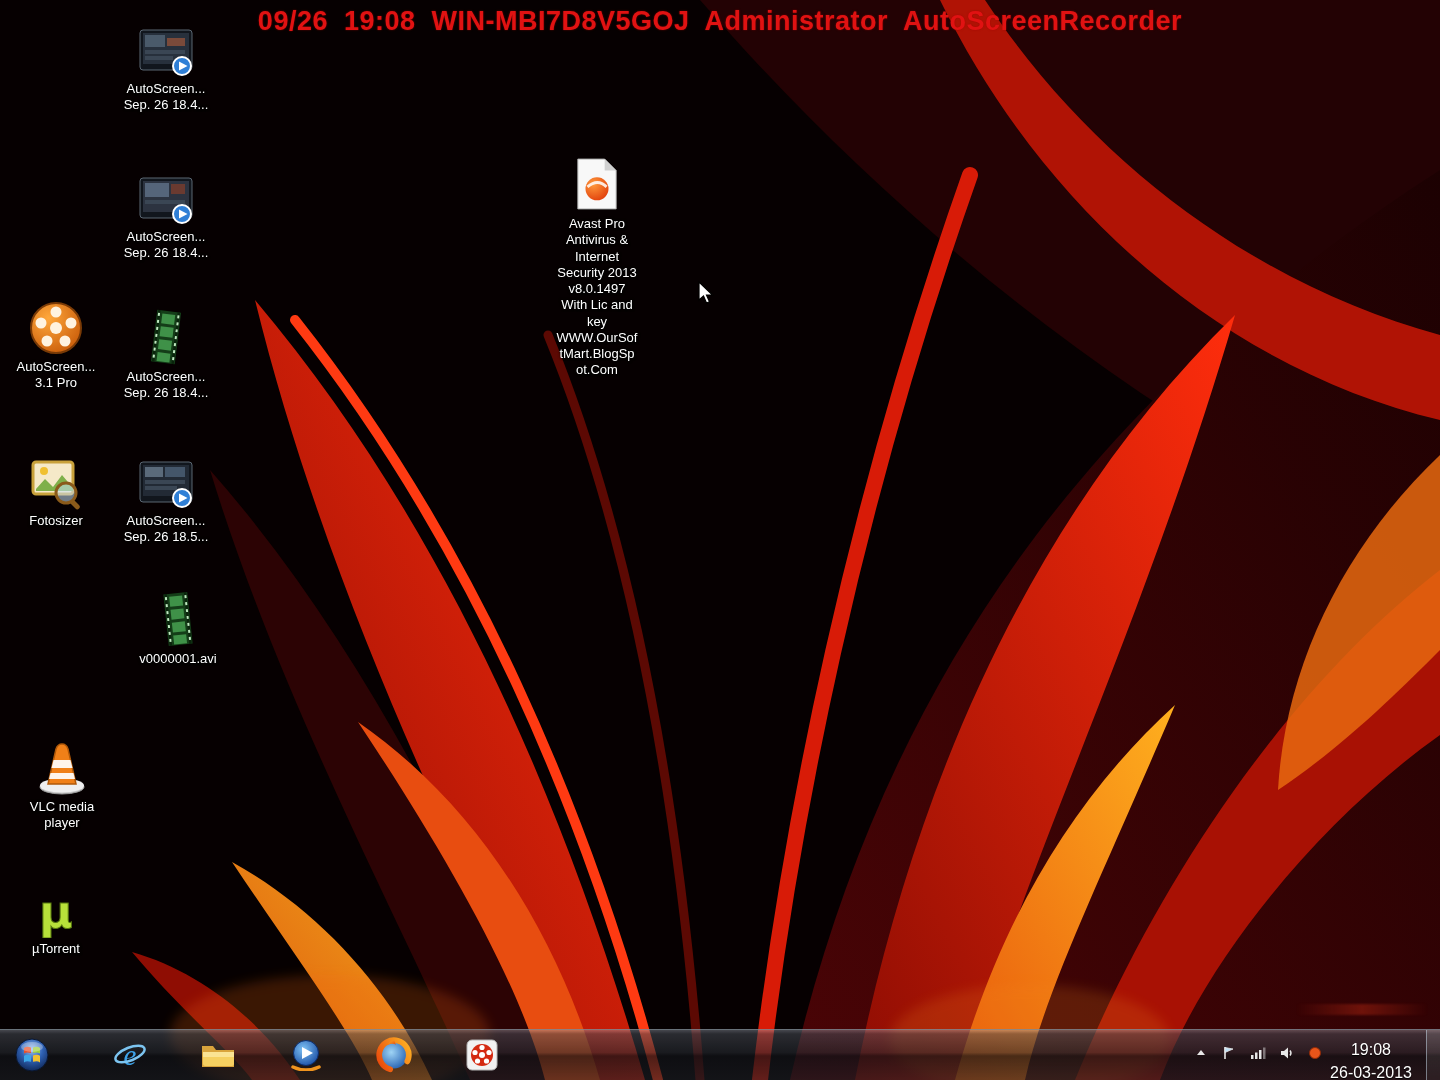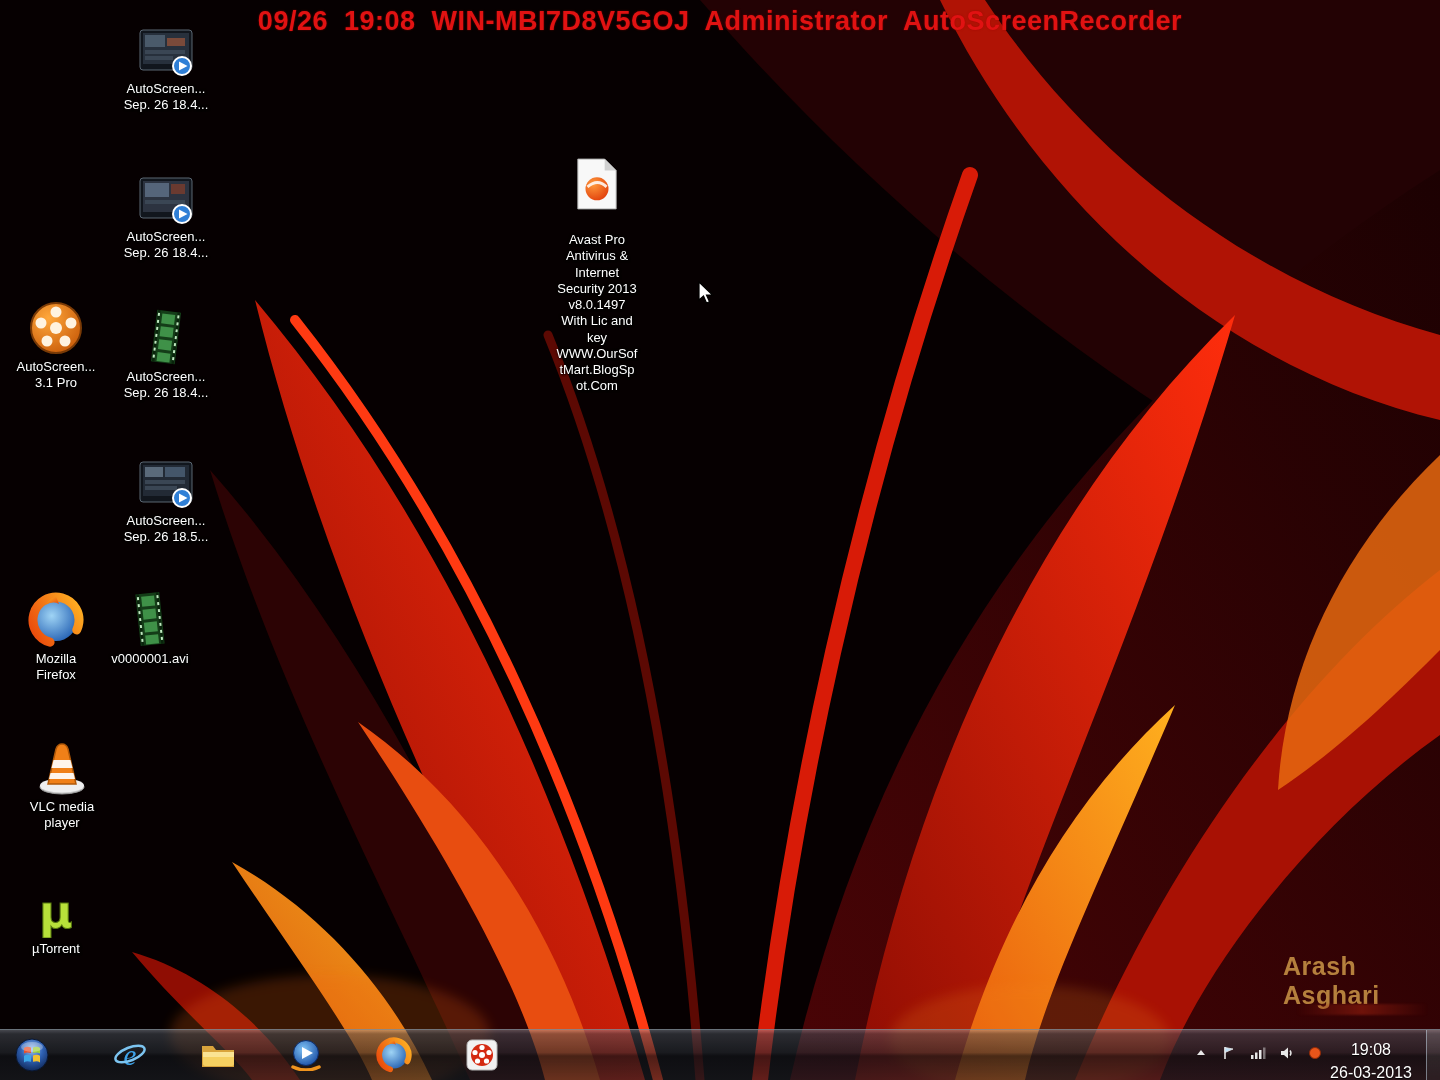--- a/index.html
+++ b/index.html
@@ -6,21 +6,21 @@
   .stage{position:relative;width:1440px;height:1080px;overflow:hidden;background:#000;
          font-family:"Liberation Sans",sans-serif;}
   .wallpaper{position:absolute;inset:0;}
   .caption{position:absolute;top:6px;left:0;width:100%;text-align:center;
            font-weight:bold;font-size:27px;letter-spacing:.5px;color:#e01212;
            white-space:pre;text-shadow:0 0 2px rgba(160,0,0,.7);}
   .dicon{position:absolute;width:100px;display:flex;flex-direction:column;align-items:center;gap:3px;}
   .ico{height:58px;display:flex;align-items:flex-end;justify-content:center;}
   .lbl{color:#fff;font-size:13px;line-height:1.25;text-align:center;white-space:pre-line;
        text-shadow:1px 1px 2px #000,0 0 3px #000;}
-  .avast{position:absolute;left:537px;top:154px;width:120px;display:flex;flex-direction:column;align-items:center;gap:20px;}
+  .avast{position:absolute;left:537px;top:154px;width:120px;display:flex;flex-direction:column;align-items:center;gap:4px;}
   .cursor{position:absolute;left:697px;top:281px;}
   .signature{position:absolute;left:1283px;top:952px;font-size:25px;font-weight:600;
              color:#b5803d;letter-spacing:.5px;}
   .sig-sub{position:absolute;left:1296px;top:1004px;width:132px;height:11px;
            background:linear-gradient(90deg,rgba(140,25,12,0),rgba(150,30,15,.6),rgba(140,25,12,0));
            filter:blur(1px);border-radius:4px;}
   .taskbar{position:absolute;left:0;right:0;bottom:0;height:50px;
            background:linear-gradient(180deg,rgba(150,160,172,.45) 0%,rgba(70,78,88,.55) 8%,
                       rgba(38,43,50,.62) 45%,rgba(16,19,24,.74) 52%,rgba(28,32,38,.62) 100%);
            border-top:1px solid rgba(190,205,220,.5);}
@@ -96,42 +96,33 @@
           <circle cx="43" cy="23" r="5.5" fill="#fff3e0"></circle>
         <circle cx="37" cy="41" r="5.5" fill="#fff3e0"></circle>
           <circle cx="19" cy="41" r="5.5" fill="#fff3e0"></circle>
         <circle cx="13" cy="23" r="5.5" fill="#fff3e0"></circle>
       </svg>
     </span>
     <span class="lbl">AutoScreen...
 3.1 Pro</span>
   </div>
 
-
-  <div class="dicon" style="left:6px;top:590px">
-    <span class="ico">
-      <svg width="56" height="56" viewBox="0 0 56 56">
-        <defs>
-          <radialGradient id="gFfG" cx="40%" cy="40%" r="70%">
-            <stop offset="0" stop-color="#9fd4f5"></stop>
-              <stop offset="1" stop-color="#1e5bb0"></stop>
-            </radialGradient>
-          <linearGradient id="gFox" x1="0" y1="0" x2="1" y2="1">
-            <stop offset="0" stop-color="#ffb524"></stop>
-              <stop offset="1" stop-color="#e8420a"></stop>
-            </linearGradient>
-        </defs>
-        <circle cx="28" cy="28" r="21" fill="url(#gFfG)"></circle>
-        <circle cx="28" cy="28" r="23" fill="none" stroke="url(#gFox)" stroke-width="9" stroke-dasharray="112 33" stroke-linecap="round" transform="rotate(105 28 28)"></circle>
-        <path d="M28,5 c-5,1 -8,4 -10,8 5,-3 9,-3 13,-1 -1,-3 -2,-5 -3,-7 Z" fill="url(#gFox)"></path>
-      </svg>
-    </span>
-    <span class="lbl">Mozilla
-Firefox</span>
-  </div>
+  <div class="dicon" style="left:6px;top:452px">
+    <span class="ico">
+      <svg width="54" height="54" viewBox="0 0 54 54">
+        <rect x="4" y="6" width="40" height="32" rx="3" fill="#f5e9c8" stroke="#c9a23c" stroke-width="3"></rect>
+        <path d="M7,33 l9,-10 8,8 9,-12 11,13 v3 H7 Z" fill="#7fb04a"></path>
+        <circle cx="15" cy="15" r="4" fill="#f0c030"></circle>
+        <circle cx="37" cy="37" r="10" fill="rgba(200,225,245,.55)" stroke="#8a5a1a" stroke-width="3"></circle>
+        <rect x="44" y="43" width="11" height="5" rx="2.5" transform="rotate(45 44 43)" fill="#8a5a1a"></rect>
+      </svg>
+    </span>
+    <span class="lbl">Fotosizer</span>
+  </div>
+
 
   <div class="dicon" style="left:12px;top:738px">
     <span class="ico">
       <svg width="52" height="56" viewBox="0 0 52 56">
         <ellipse cx="26" cy="47" rx="22" ry="7" fill="#c9c9c9" stroke="#9a9a9a"></ellipse>
         <ellipse cx="26" cy="45.5" rx="22" ry="7" fill="#efefef"></ellipse>
         <path d="M26,4 C23,4 21,6 20,9 L12,44 h28 L32,9 C31,6 29,4 26,4 Z" fill="#f08018" stroke="#b05808" stroke-width="1.5"></path>
         <path d="M17.5,20 h17 l2,8 h-21 Z" fill="#fff" opacity="0.92"></path>
         <path d="M14.5,33 h23 l1.5,6 h-26 Z" fill="#fff" opacity="0.92"></path>
       </svg>
@@ -226,21 +217,21 @@
         <rect x="7" y="22" width="40" height="4" fill="#3a4654"></rect>
         <rect x="7" y="28" width="32" height="4" fill="#3a4654"></rect>
         <circle cx="44" cy="40" r="9" fill="#2f7fd6" stroke="#fff" stroke-width="2"></circle>
         <path d="M41,35.5 L49.5,40 L41,44.5 Z" fill="#fff"></path>
       </svg>
     </span>
     <span class="lbl">AutoScreen...
 Sep. 26 18.5...</span>
   </div>
 
-  <div class="dicon" style="left:100px;top:590px">
+  <div class="dicon" style="left:128px;top:590px">
     <span class="ico">
       <svg width="48" height="58" viewBox="0 0 48 58">
         <g transform="rotate(-6 24 29)">
           <rect x="12" y="3" width="24" height="52" fill="#143d18"></rect>
           <rect x="13" y="3" width="2.4" height="52" fill="#0a240c"></rect>
           <rect x="32.6" y="3" width="2.4" height="52" fill="#0a240c"></rect>
           <g fill="#bfe9c0">
             <rect x="13.2" y="6" width="2" height="3"></rect>
               <rect x="13.2" y="13" width="2" height="3"></rect>
             <rect x="13.2" y="20" width="2" height="3"></rect>
@@ -292,21 +283,20 @@
 tMart.BlogSp
 ot.Com</span>
   </div>
 
   <span class="cursor">
     <svg width="22" height="24" viewBox="0 0 22 24">
       <path d="M2,1 L2,19 L6.5,15 L9.5,22 L12.5,20.7 L9.5,14 L15.5,14 Z" fill="#fff" stroke="#000" stroke-width="1.2"></path>
     </svg>
   </span>
 
-  <div class="signature">Arash Asghari</div>
   <div class="sig-sub"></div>
 
   <div class="taskbar">
 
     <span class="orb">
       <svg width="36" height="36" viewBox="0 0 36 36">
         <defs>
             <radialGradient id="gOrb" cx="50%" cy="32%" r="75%">
           <stop offset="0" stop-color="#9fc3ef"></stop>
               <stop offset="0.45" stop-color="#2f62b5"></stop>

